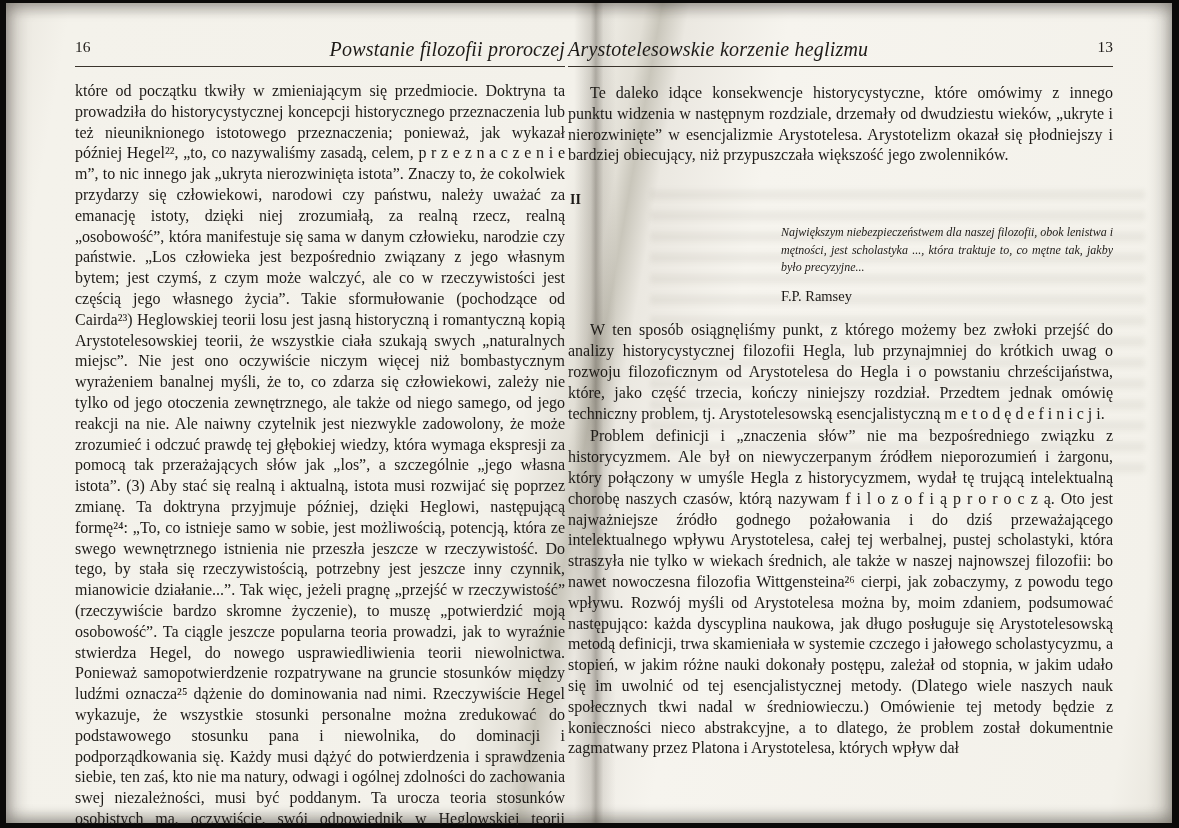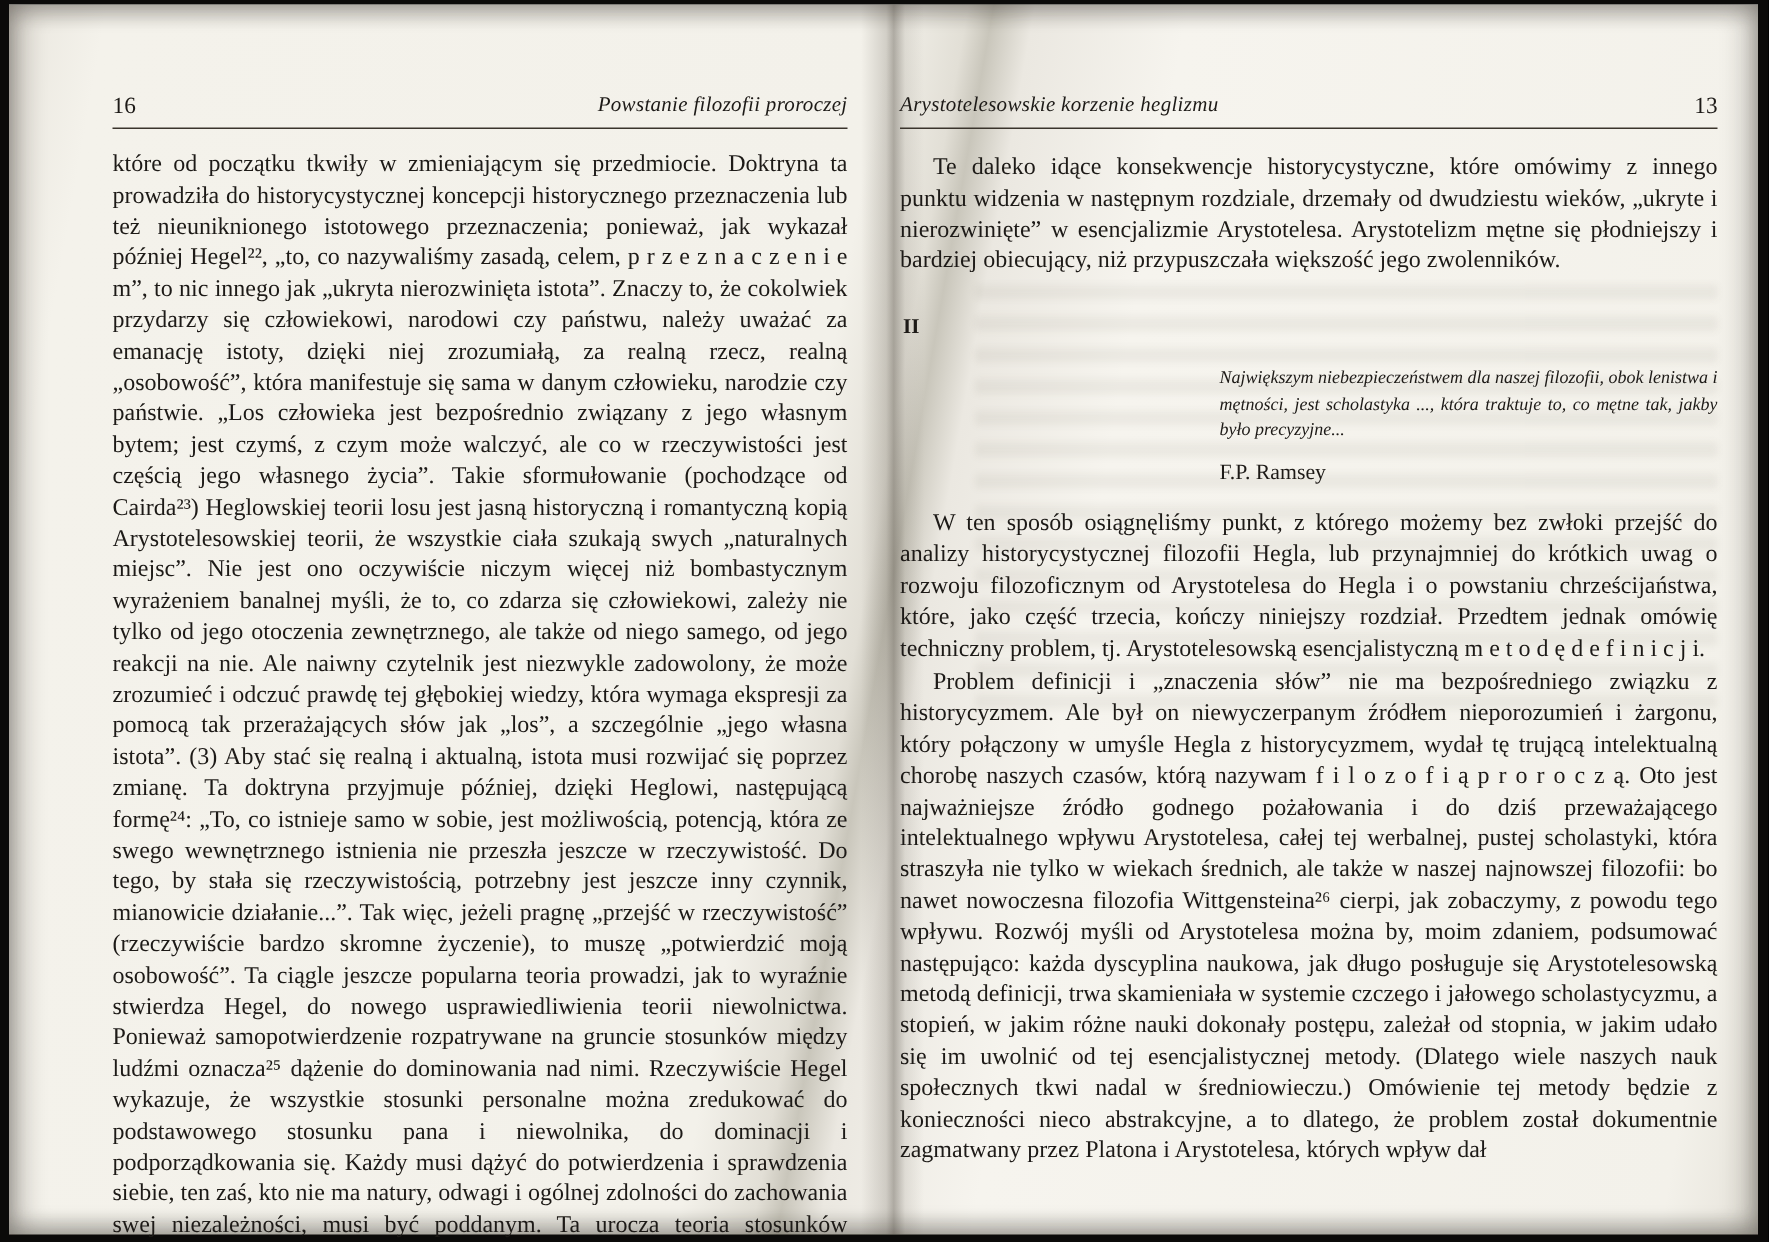--- a/index.html
+++ b/index.html
@@ -42,31 +42,30 @@
       rgba(125,118,104,0) 0px, rgba(125,118,104,.20) 4px,
       rgba(125,118,104,.20) 10px, rgba(125,118,104,0) 13px,
       rgba(125,118,104,0) 21px);
     filter: blur(2.5px);
     opacity: .45;
     z-index: 1;
     pointer-events: none;
   }
   .page-content { position: absolute; z-index: 2; }
   .page-content.left  { left: 75px;  top: 38px; width: 490px; }
-  .page-content.right { left: 600px; top: 38px; width: 545px; }
+  .page-content.right { left: 568px; top: 38px; width: 545px; }
 
   .page-header {
     display: flex;
     justify-content: space-between;
-    align-items: center;
+    align-items: flex-start;
     border-bottom: 1px solid #3a342c;
     padding-bottom: 5px;
-    margin-top: 24px;
   }
-  .running-head { font-style: italic; font-size: 14px; letter-spacing: .2px; }
+  .running-head { font-style: italic; font-size: 20px; letter-spacing: .2px; }
   .page-number  { font-size: 15.5px; }
 
   .body-text {
     margin-top: 14px;
     height: 744px;
     overflow: hidden;
     font-size: 16px;
     line-height: 20.8px;
     text-align: justify;
     text-justify: inter-word;
@@ -116,21 +115,21 @@
       <p>które od początku tkwiły w zmieniającym się przedmiocie. Doktryna ta prowadziła do historycystycznej koncepcji historycznego przeznaczenia lub też nieuniknionego istotowego przeznaczenia; ponieważ, jak wykazał później Hegel²², „to, co nazywaliśmy zasadą, celem, p r z e z n a c z e n i e m”, to nic innego jak „ukryta nierozwinięta istota”. Znaczy to, że cokolwiek przydarzy się człowiekowi, narodowi czy państwu, należy uważać za emanację istoty, dzięki niej zrozumiałą, za realną rzecz, realną „osobowość”, która manifestuje się sama w danym człowieku, narodzie czy państwie. „Los człowieka jest bezpośrednio związany z jego własnym bytem; jest czymś, z czym może walczyć, ale co w rzeczywistości jest częścią jego własnego życia”. Takie sformułowanie (pochodzące od Cairda²³) Heglowskiej teorii losu jest jasną historyczną i romantyczną kopią Arystotelesowskiej teorii, że wszystkie ciała szukają swych „naturalnych miejsc”. Nie jest ono oczywiście niczym więcej niż bombastycznym wyrażeniem banalnej myśli, że to, co zdarza się człowiekowi, zależy nie tylko od jego otoczenia zewnętrznego, ale także od niego samego, od jego reakcji na nie. Ale naiwny czytelnik jest niezwykle zadowolony, że może zrozumieć i odczuć prawdę tej głębokiej wiedzy, która wymaga ekspresji za pomocą tak przerażających słów jak „los”, a szczególnie „jego własna istota”. (3) Aby stać się realną i aktualną, istota musi rozwijać się poprzez zmianę. Ta doktryna przyjmuje później, dzięki Heglowi, następującą formę²⁴: „To, co istnieje samo w sobie, jest możliwością, potencją, która ze swego wewnętrznego istnienia nie przeszła jeszcze w rzeczywistość. Do tego, by stała się rzeczywistością, potrzebny jest jeszcze inny czynnik, mianowicie działanie...”. Tak więc, jeżeli pragnę „przejść w rzeczywistość” (rzeczywiście bardzo skromne życzenie), to muszę „potwierdzić moją osobowość”. Ta ciągle jeszcze popularna teoria prowadzi, jak to wyraźnie stwierdza Hegel, do nowego usprawiedliwienia teorii niewolnictwa. Ponieważ samopotwierdzenie rozpatrywane na gruncie stosunków między ludźmi oznacza²⁵ dążenie do dominowania nad nimi. Rzeczywiście Hegel wykazuje, że wszystkie stosunki personalne można zredukować do podstawowego stosunku pana i niewolnika, do dominacji i podporządkowania się. Każdy musi dążyć do potwierdzenia i sprawdzenia siebie, ten zaś, kto nie ma natury, odwagi i ogólnej zdolności do zachowania swej niezależności, musi być poddanym. Ta urocza teoria stosunków osobistych ma, oczywiście, swój odpowiednik w Heglowskiej teorii stosunków międzynarodowych. Narody muszą potwierdzać siebie</p>
     </div>
   </div>
 
   <div class="page-content right">
     <div class="page-header">
       <span class="running-head">Arystotelesowskie korzenie heglizmu</span>
       <span class="page-number">13</span>
     </div>
     <div class="body-text">
-      <p class="indent para-gap">Te daleko idące konsekwencje historycystyczne, które omówimy z innego punktu widzenia w następnym rozdziale, drzemały od dwudziestu wieków, „ukryte i nierozwinięte” w esencjalizmie Arystotelesa. Arystotelizm mętne się płodniejszy i bardziej obiecujący, niż przypuszczała większość jego zwolenników.</p>
+      <p class="indent para-gap">Te daleko idące konsekwencje historycystyczne, które omówimy z innego punktu widzenia w następnym rozdziale, drzemały od dwudziestu wieków, „ukryte i nierozwinięte” w esencjalizmie Arystotelesa. Arystotelizm okazał się płodniejszy i bardziej obiecujący, niż przypuszczała większość jego zwolenników.</p>
       <div class="section-number">II</div>
       <div class="epigraph">
         <p class="epigraph-text">Największym niebezpieczeństwem dla naszej filozofii, obok lenistwa i mętności, jest scholastyka ..., która traktuje to, co mętne tak, jakby było precyzyjne...</p>
         <p class="epigraph-attrib">F.P. Ramsey</p>
       </div>
       <p class="indent">W ten sposób osiągnęliśmy punkt, z którego możemy bez zwłoki przejść do analizy historycystycznej filozofii Hegla, lub przynajmniej do krótkich uwag o rozwoju filozoficznym od Arystotelesa do Hegla i o powstaniu chrześcijaństwa, które, jako część trzecia, kończy niniejszy rozdział. Przedtem jednak omówię techniczny problem, tj. Arystotelesowską esencjalistyczną m e t o d ę d e f i n i c j i.</p>
       <p class="indent para-gap">Problem definicji i „znaczenia słów” nie ma bezpośredniego związku z historycyzmem. Ale był on niewyczerpanym źródłem nieporozumień i żargonu, który połączony w umyśle Hegla z historycyzmem, wydał tę trującą intelektualną chorobę naszych czasów, którą nazywam f i l o z o f i ą p r o r o c z ą. Oto jest najważniejsze źródło godnego pożałowania i do dziś przeważającego intelektualnego wpływu Arystotelesa, całej tej werbalnej, pustej scholastyki, która straszyła nie tylko w wiekach średnich, ale także w naszej najnowszej filozofii: bo nawet nowoczesna filozofia Wittgensteina²⁶ cierpi, jak zobaczymy, z powodu tego wpływu. Rozwój myśli od Arystotelesa można by, moim zdaniem, podsumować następująco: każda dyscyplina naukowa, jak długo posługuje się Arystotelesowską metodą definicji, trwa skamieniała w systemie czczego i jałowego scholastycyzmu, a stopień, w jakim różne nauki dokonały postępu, zależał od stopnia, w jakim udało się im uwolnić od tej esencjalistycznej metody. (Dlatego wiele naszych nauk społecznych tkwi nadal w średniowieczu.) Omówienie tej metody będzie z konieczności nieco abstrakcyjne, a to dlatego, że problem został dokumentnie zagmatwany przez Platona i Arystotelesa, których wpływ dał</p>
     </div>
   </div>
 </div>

